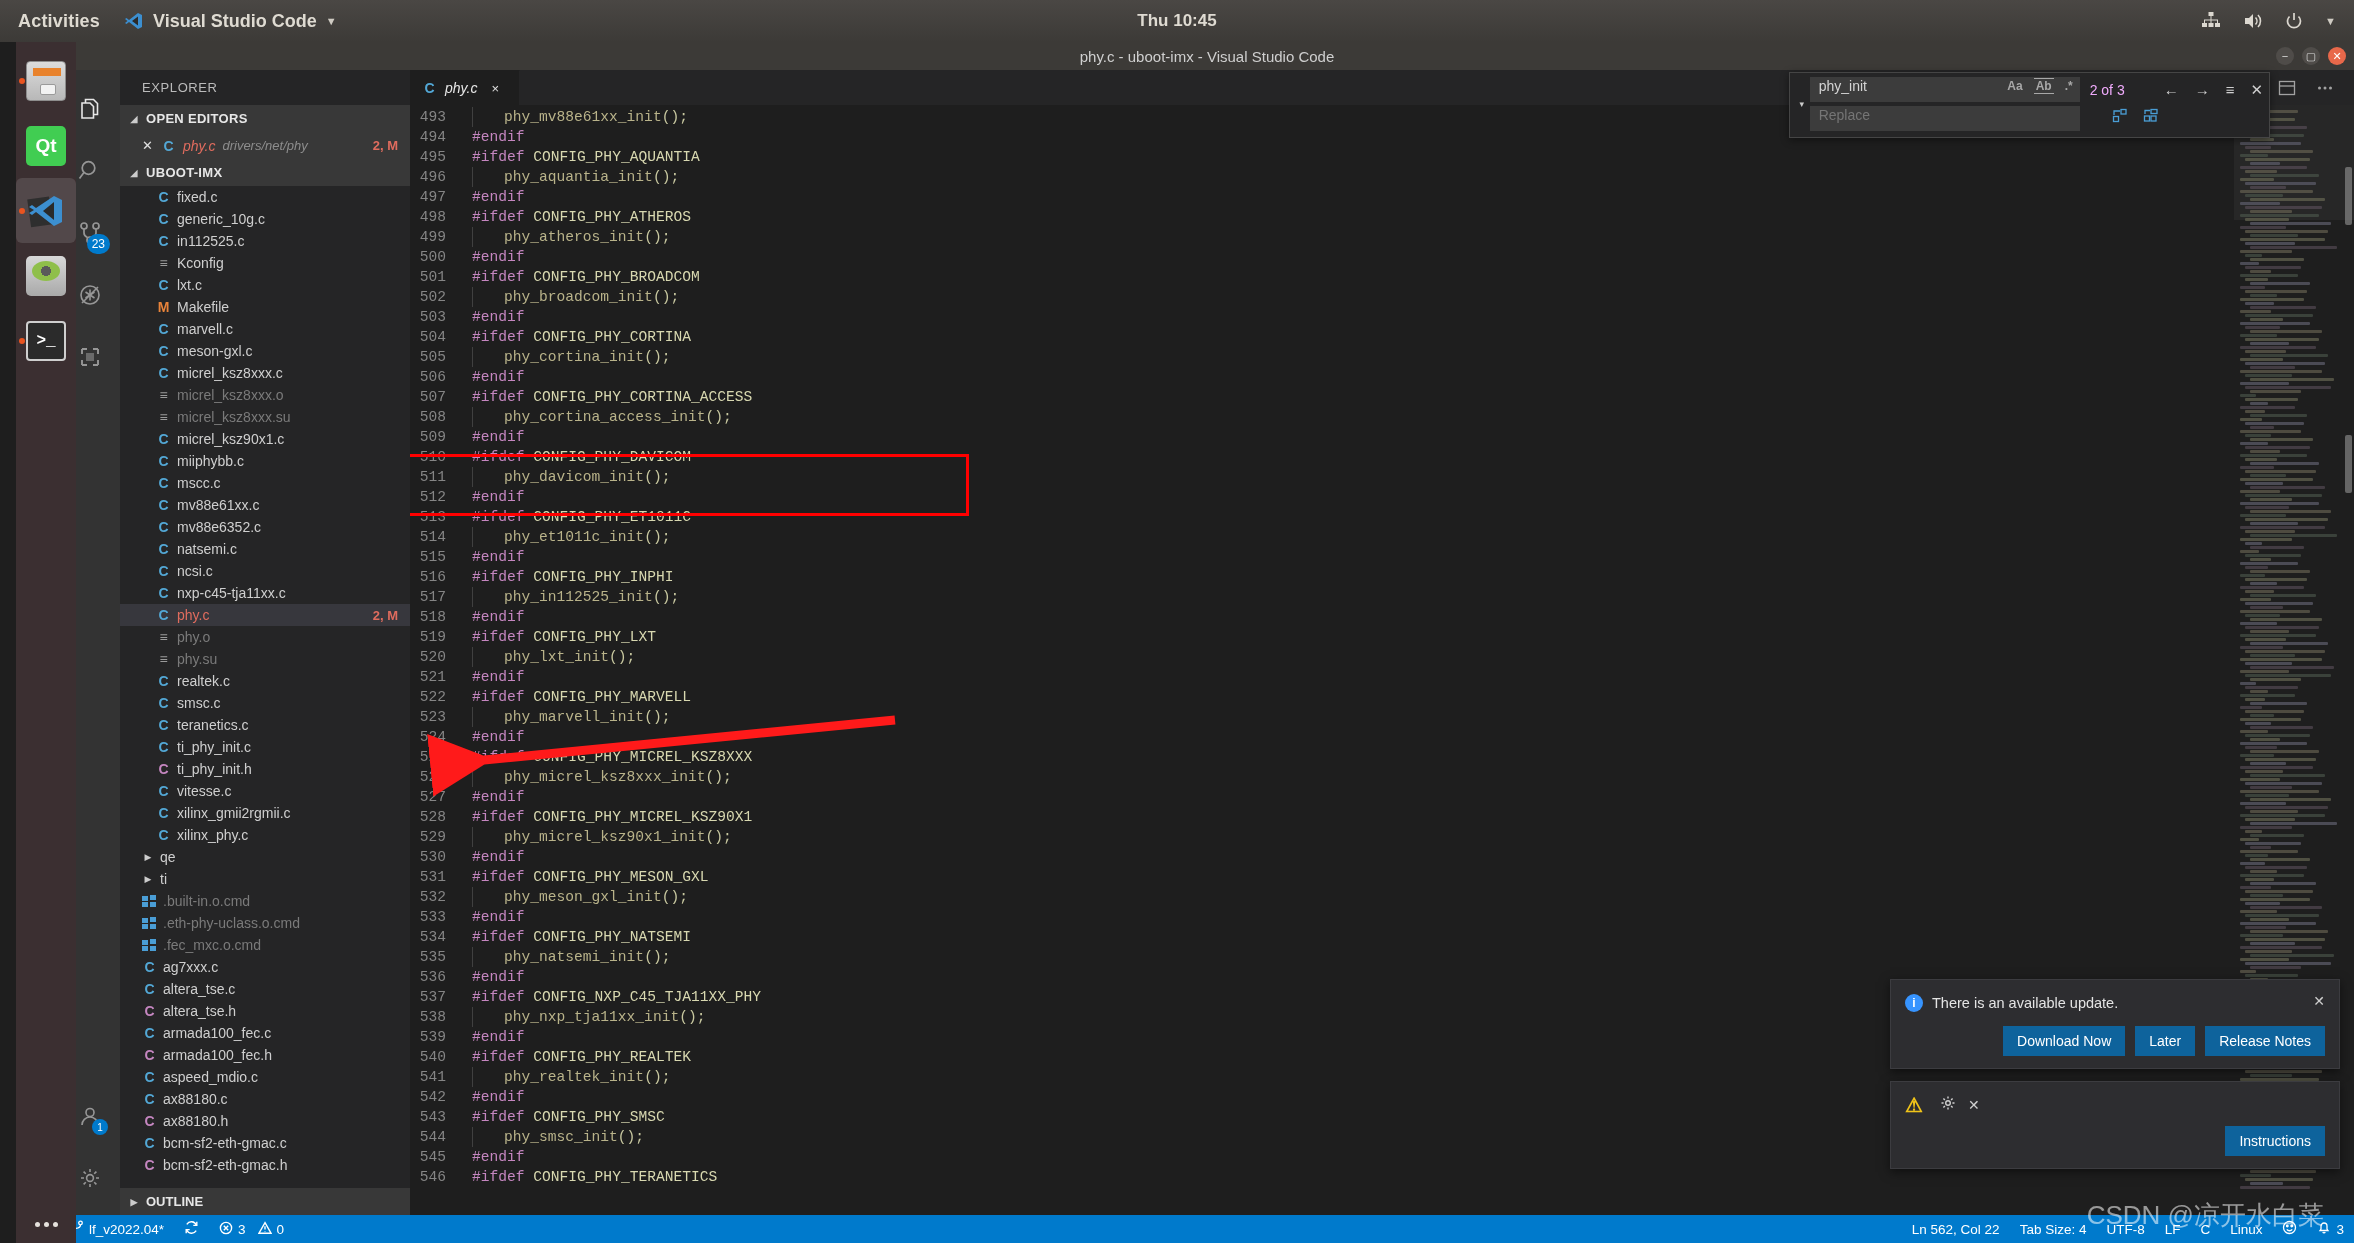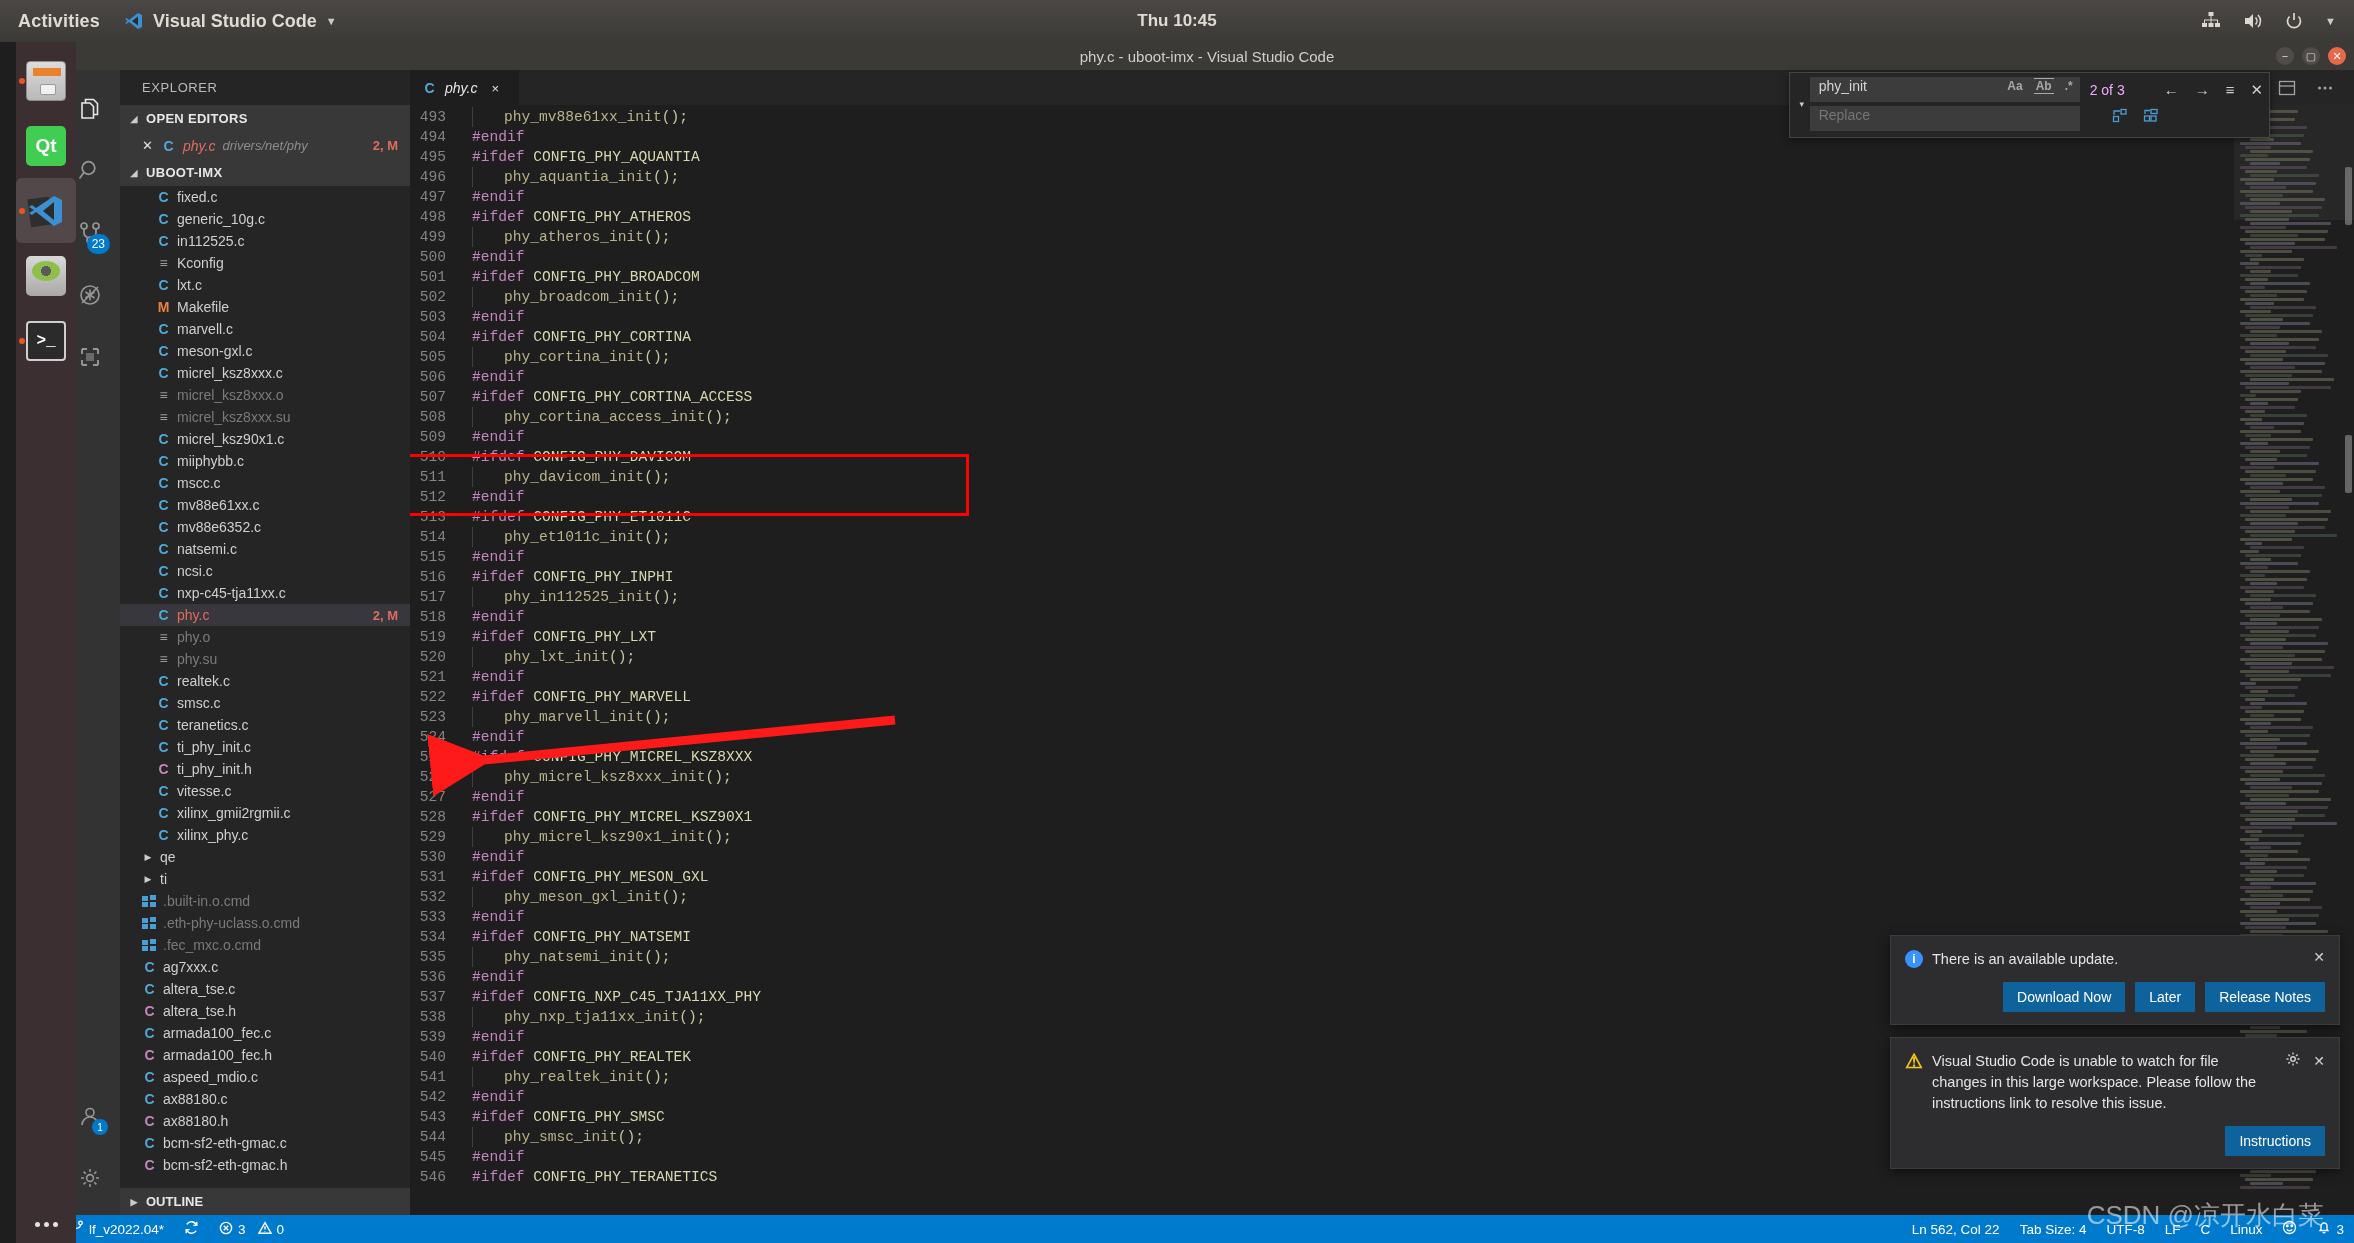--- a/index.html
+++ b/index.html
@@ -949,21 +949,20 @@
           <div class="notif-actions">
             <button class="btn">Download Now</button>
             <button class="btn">Later</button>
             <button class="btn">Release Notes</button>
           </div>
         </div>
 
         <div class="notif">
           <div class="notif-top">
             <span class="notif-ico ni-warn">⚠</span>
-            <span class="notif-msg">Visual Studio Code is unable to watch for file changes in this large workspace. Please follow the instructions link to resolve this issue.</span>
             <span class="notif-tools">
               <span>
                 <svg width="16" height="16" viewBox="0 0 16 16" fill="none" stroke="#cfcfcf" stroke-width="1.4">
                   <circle cx="8" cy="8" r="2.3"></circle>
                   <path d="M8 1.5 L8 3.6 M8 12.4 L8 14.5 M1.5 8 L3.6 8 M12.4 8 L14.5 8 M3.4 3.4 L4.9 4.9 M11.1 11.1 L12.6 12.6 M12.6 3.4 L11.1 4.9 M4.9 11.1 L3.4 12.6"></path>
                 </svg>
               </span>
               <span>✕</span>
             </span>
           </div>

